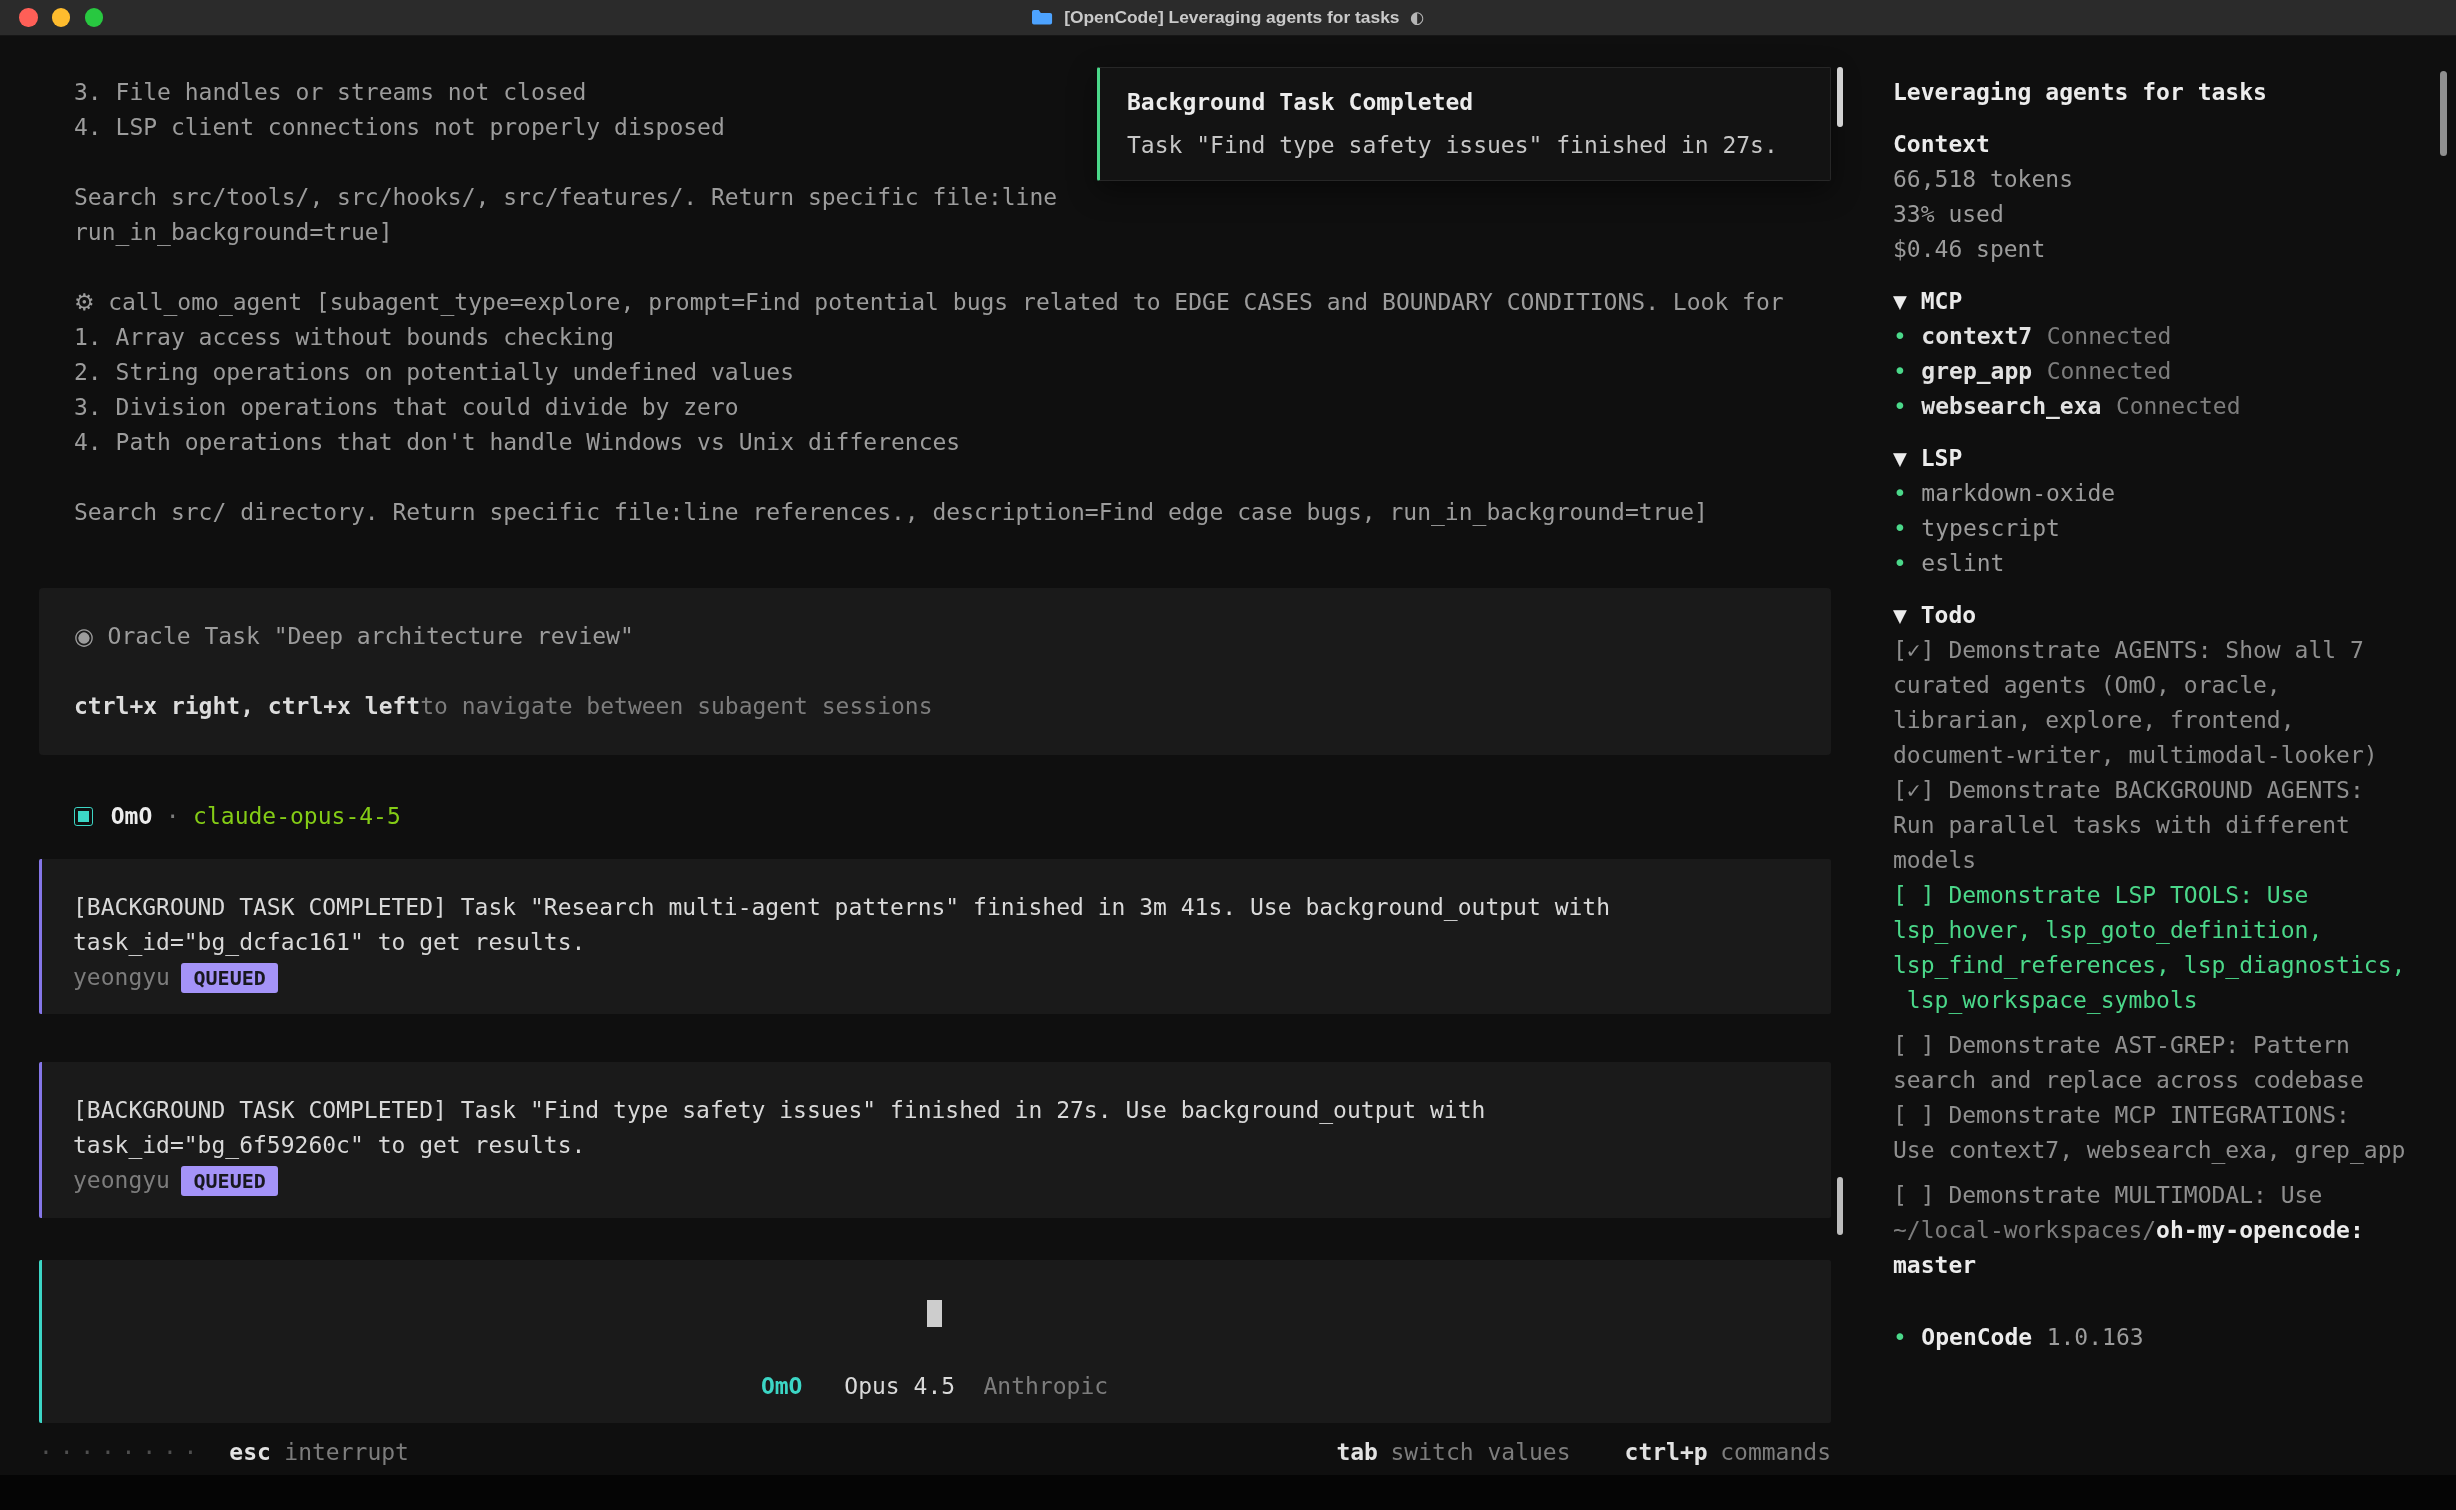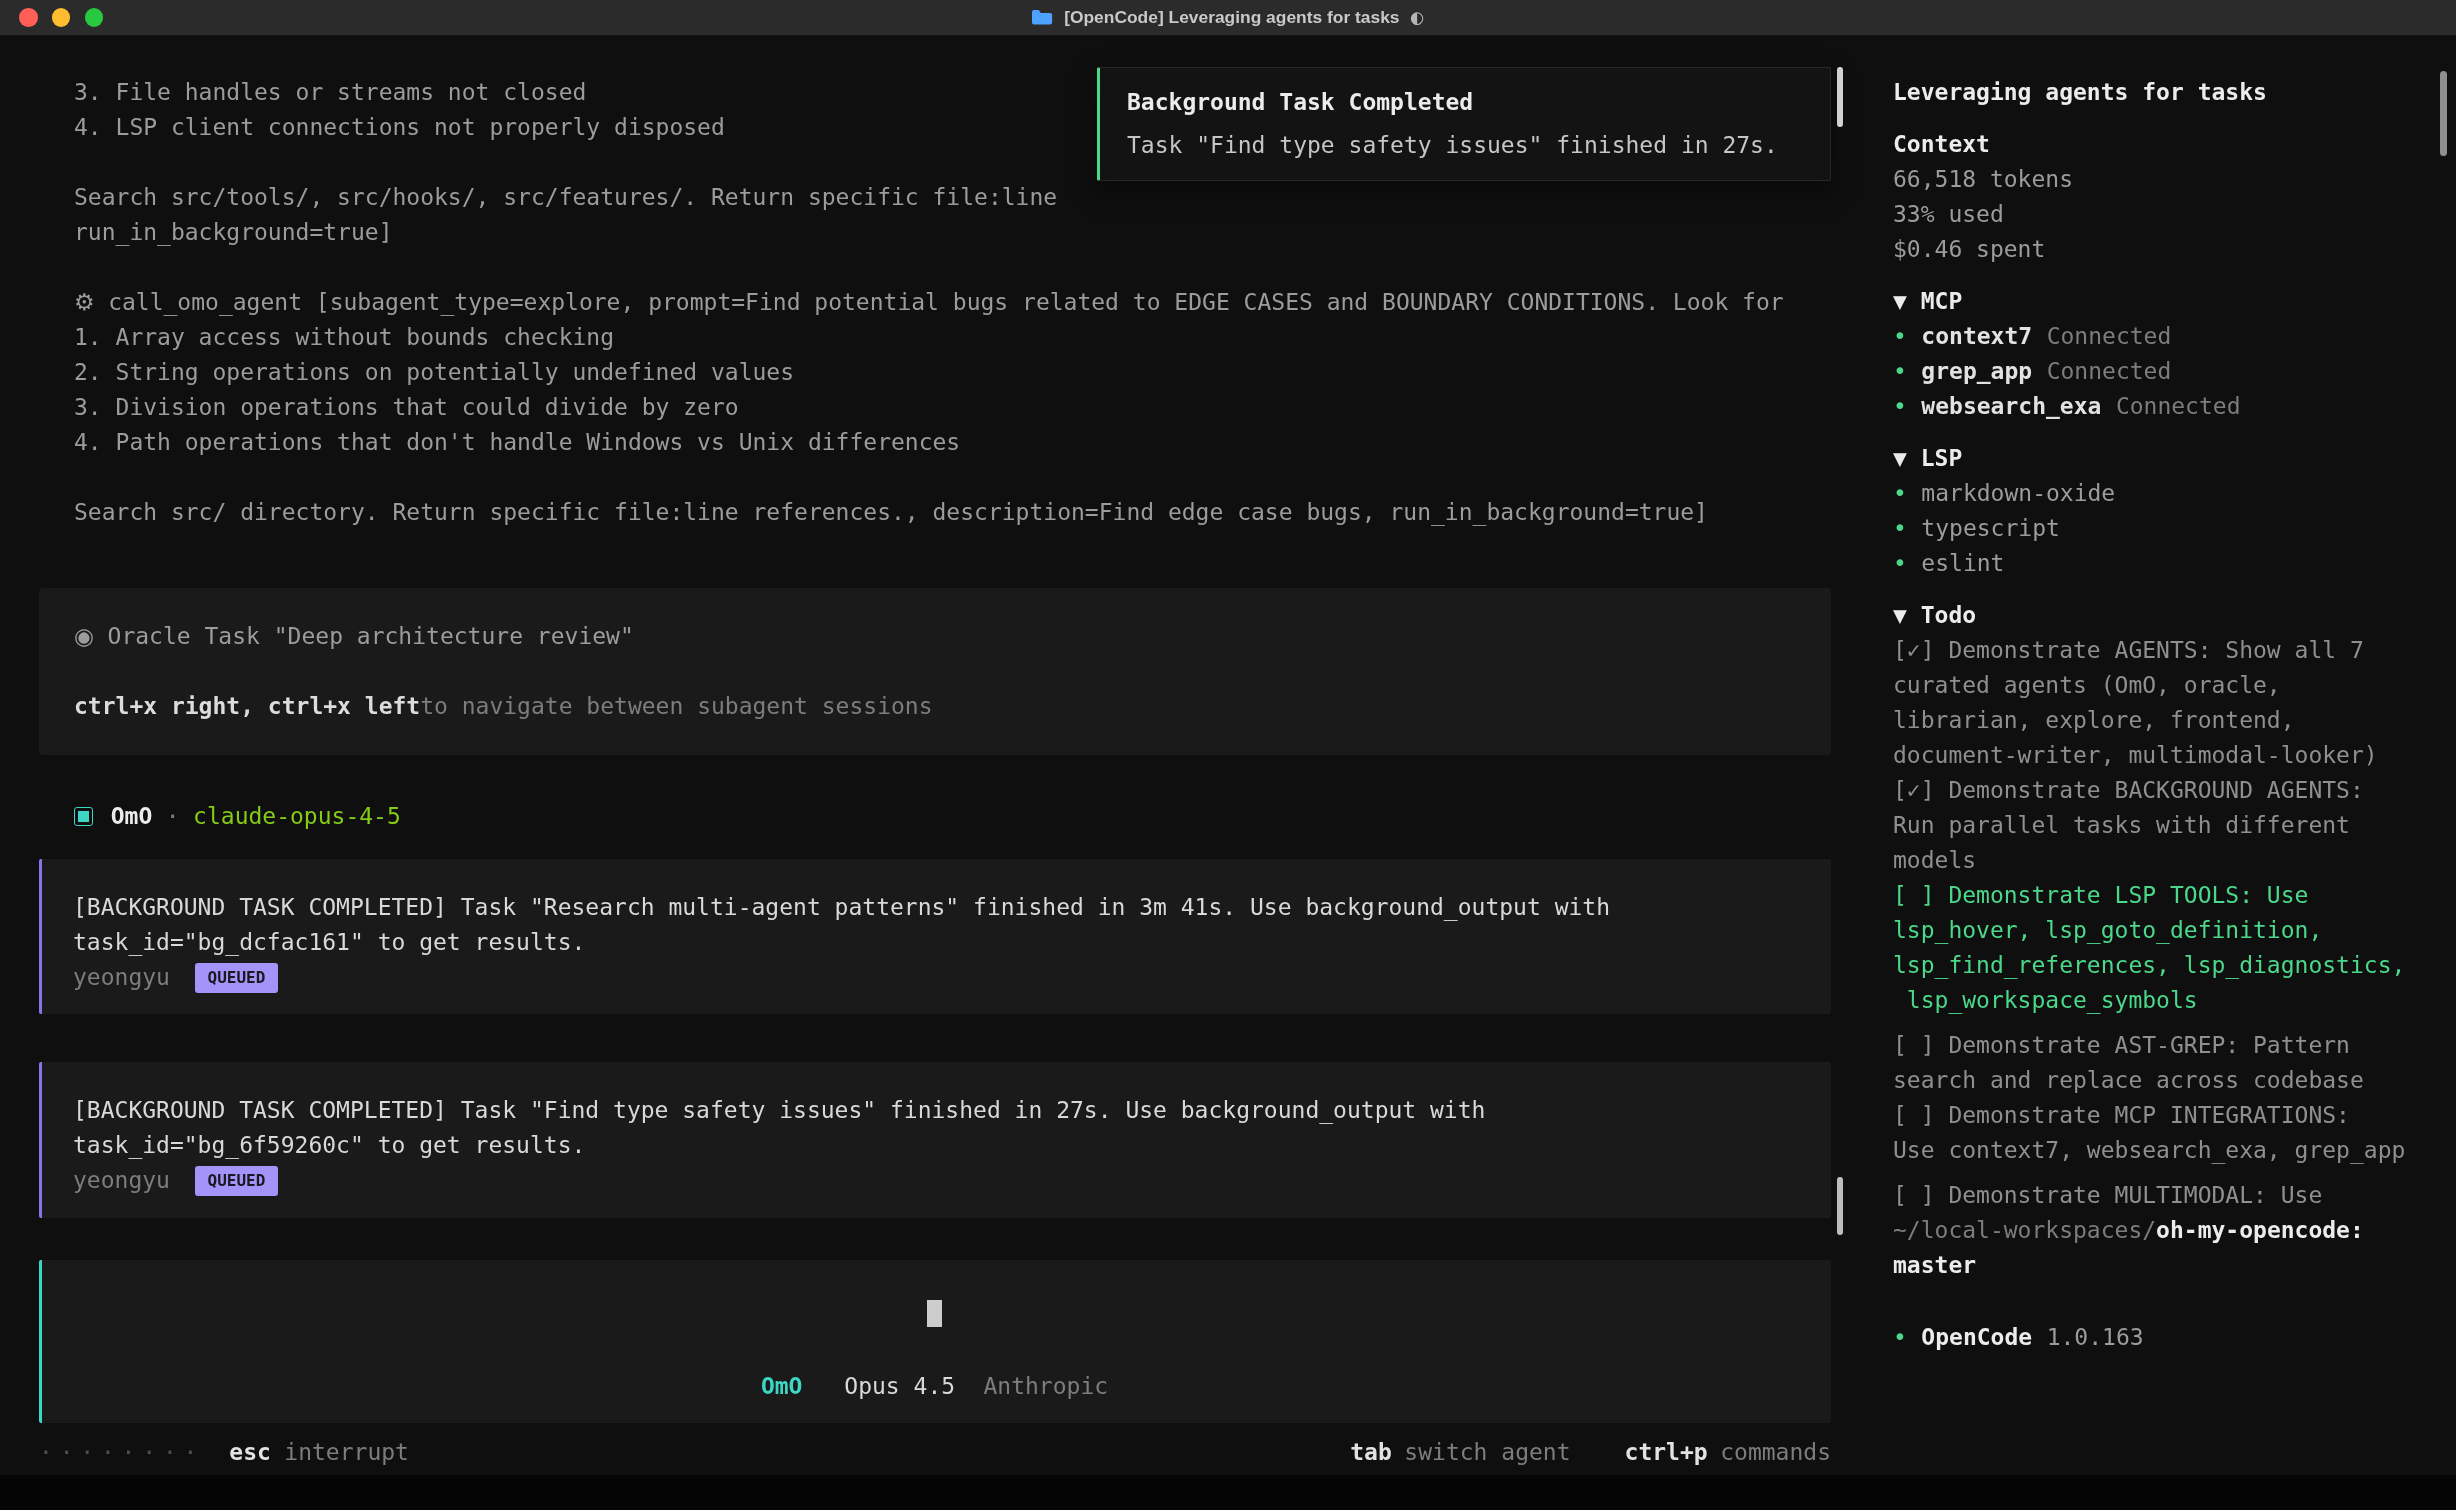--- a/index.html
+++ b/index.html
@@ -69,22 +69,22 @@
   
   .msg-block {
     margin-top:25px; background:#1a1a1a; border-left:3.9px solid #8576e8;
     border-radius:1.9px; padding:31px 35px 19.3px 31px;
   }
   .msg-block.second { margin-top:48px; }
   .msg-line { height:35px; white-space:pre; color:#d9d9d9; }
   .meta-line { height:35px; white-space:nowrap; display:flex; align-items:center; }
   .badge {
     display:inline-block; background:#a493f8; color:#18181f;
-    font-weight:bold; font-size:16px; line-height:30px; height:30px;
-    padding:0 12.6px; border-radius:2.9px; margin-left:25px;
+    font-weight:bold; font-size:20px; line-height:30px; height:30px;
+    padding:0 12.6px; border-radius:2.9px; margin-left:11px;
   }
 
   
   .input-panel {
     margin-top:42px; background:#1a1a1a; border-left:3.9px solid #3cd6c5;
     border-radius:1.9px; padding:39px 35px 19.3px 31px;text-align:center;
   }
   .cursor-line { height:35px; }
   .cursor { display:inline-block; width:15.4px; height:27px; background:#cdcdcd; vertical-align:-3.9px; }
   .model-line { height:35px; white-space:nowrap; }
@@ -223,21 +223,21 @@
 
   <div class="status-bar">
     <div class="sb-left">
       <span class="dots">········</span>
       <span class="hotkey">esc</span>
       <span class="dim">interrupt</span>
     </div>
     <div class="sb-right">
       <span class="sb-group">
         <span class="hotkey">tab</span>
-        <span class="dim">switch agent</span>
+        <span class="dim">switch values</span>
       </span>
       <span class="sb-group">
         <span class="hotkey">ctrl+p</span>
         <span class="dim">commands</span>
       </span>
     </div>
   </div>
 
   <div class="main-scroll-thumb thumb-top"></div>
   <div class="main-scroll-thumb thumb-low"></div>

